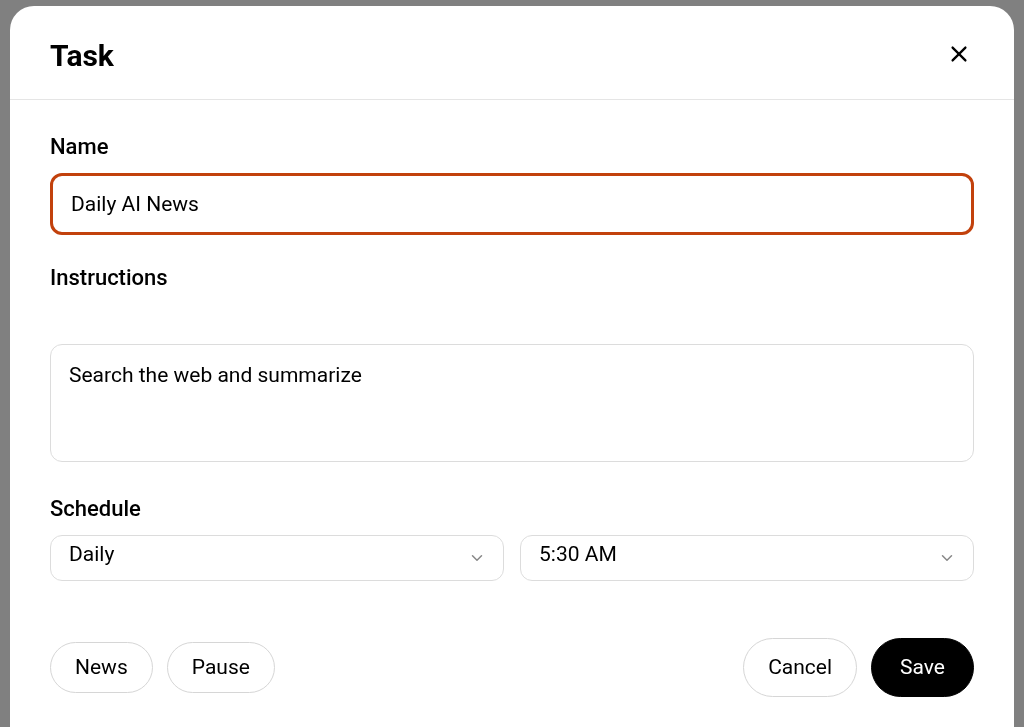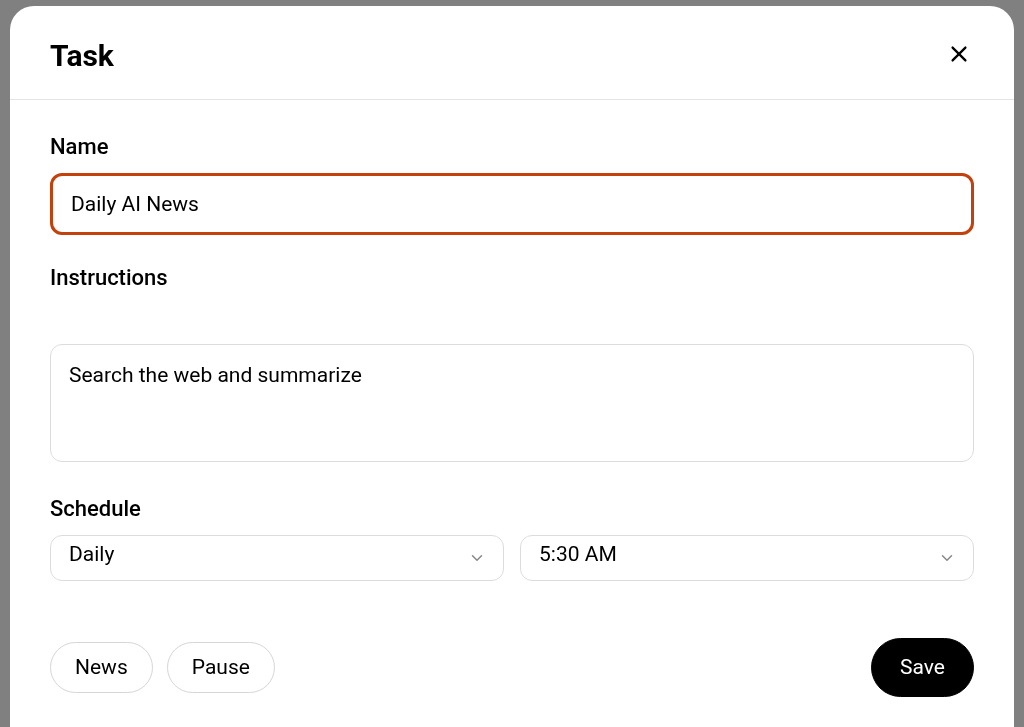--- a/index.html
+++ b/index.html
@@ -209,17 +209,18 @@
     </div>
 
   </div>
 
   <div class="modal-footer">
     <div class="footer-left">
       <button class="btn">News</button>
       <button class="btn">Pause</button>
     </div>
     <div class="footer-right">
+      <button class="btn">Cancel</button>
       <button class="btn btn-primary">Save</button>
     </div>
   </div>
 
 </div>
 
 </body></html>

